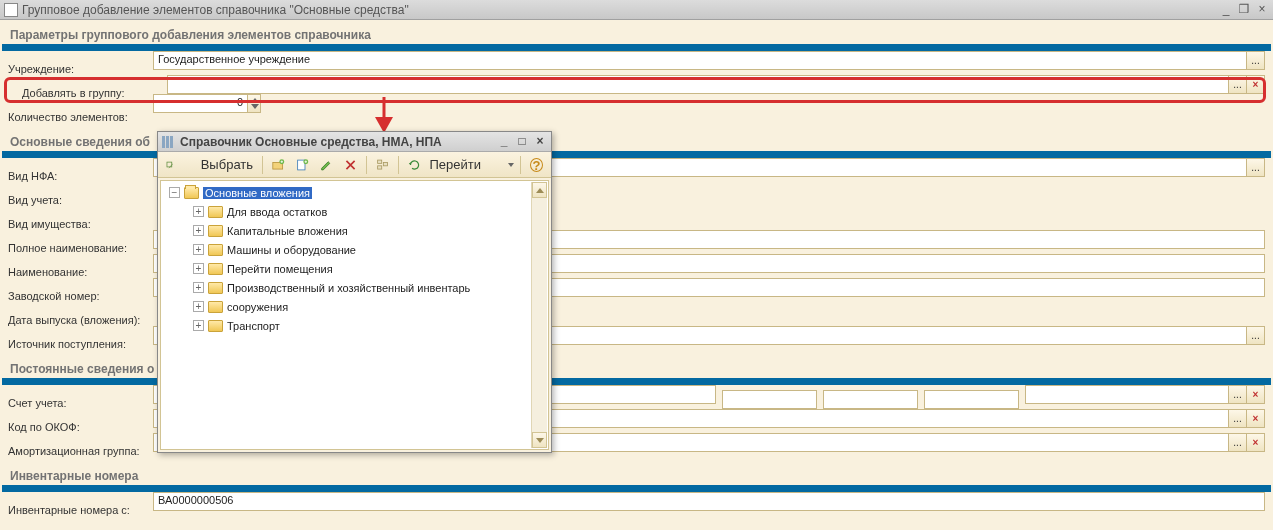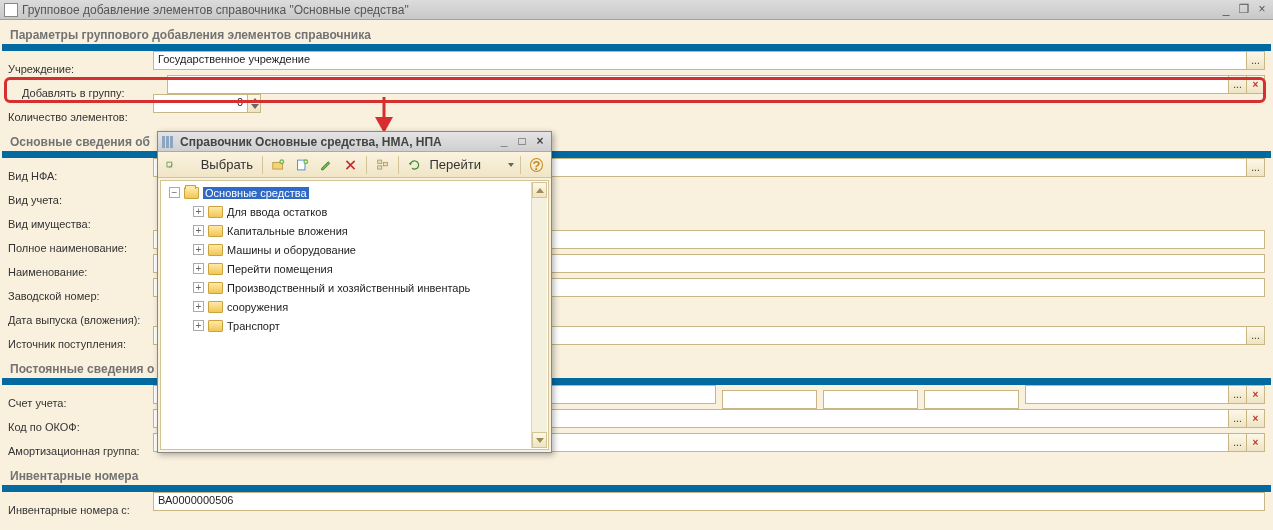--- a/index.html
+++ b/index.html
@@ -422,21 +422,21 @@
     <div class="tb-sep"></div>
     <div class="tb-btn" style="color:#c78a1a; font-weight:bold;">
       <span style="border:1px solid #c78a1a; border-radius:50%; width:14px; height:14px; line-height:13px; text-align:center;">?</span>
     </div>
   </div>
   <div class="popup-body">
     <div class="tree">
       <div class="tree-row level1 selected">
         <span class="toggle">−</span>
         <span class="folder open"></span>
-        <span class="tree-text">Основные средства</span>
+        <span class="tree-text">Основные вложения</span>
       </div>
       <div class="tree-row level2">
         <span class="toggle">+</span>
         <span class="folder"></span>
         <span class="tree-text">Для ввода остатков</span>
       </div>
       <div class="tree-row level2">
         <span class="toggle">+</span>
         <span class="folder"></span>
         <span class="tree-text">Капитальные вложения</span>

